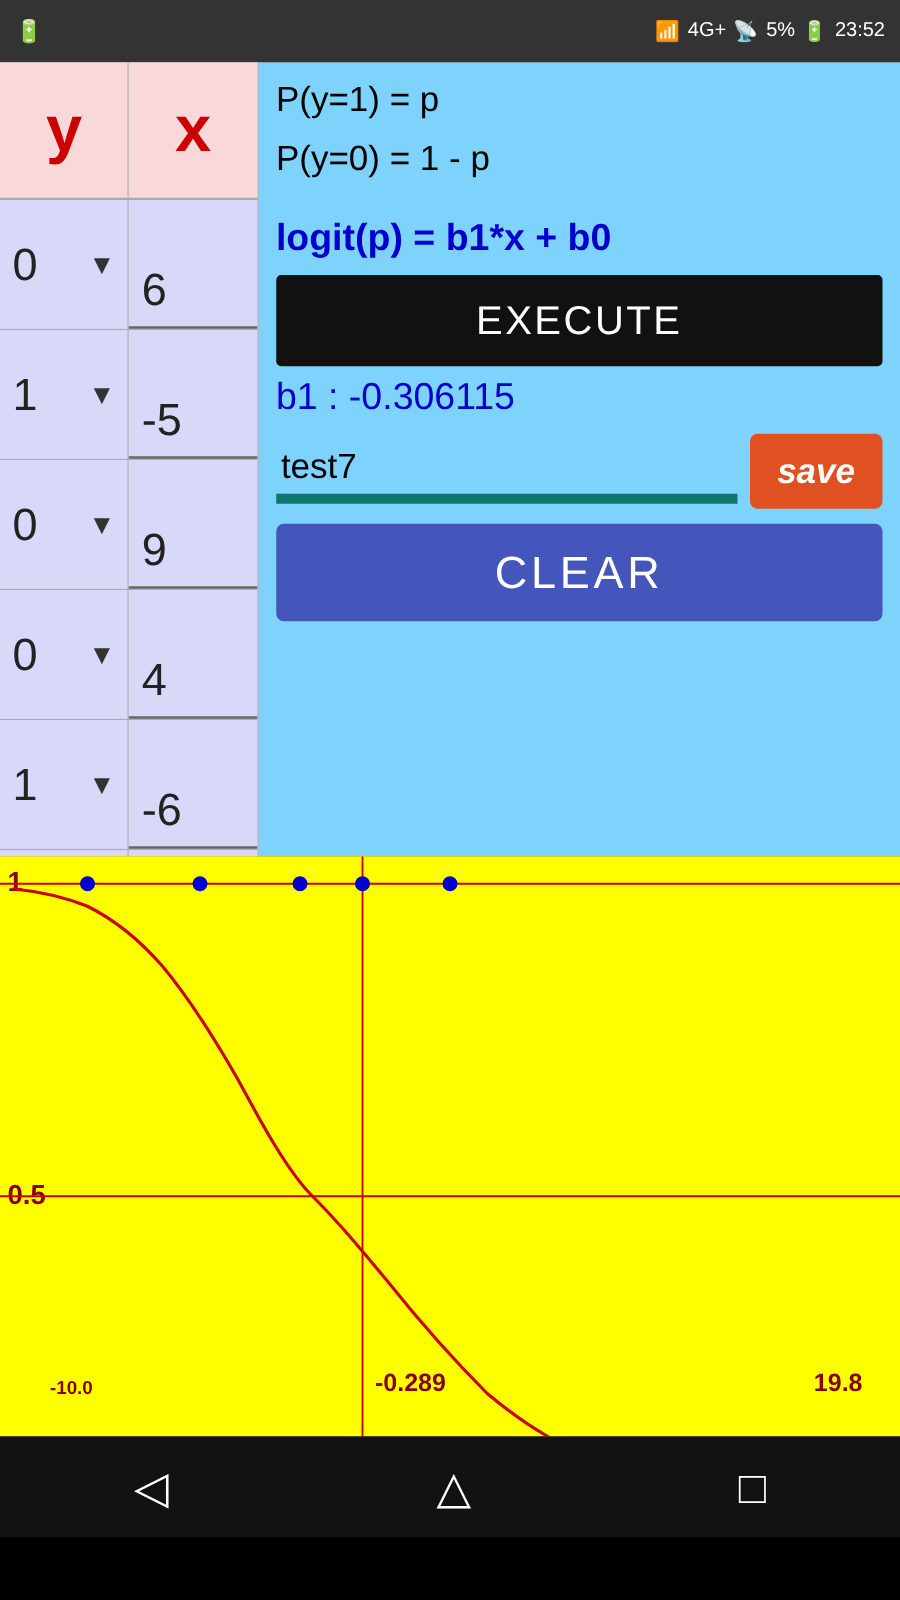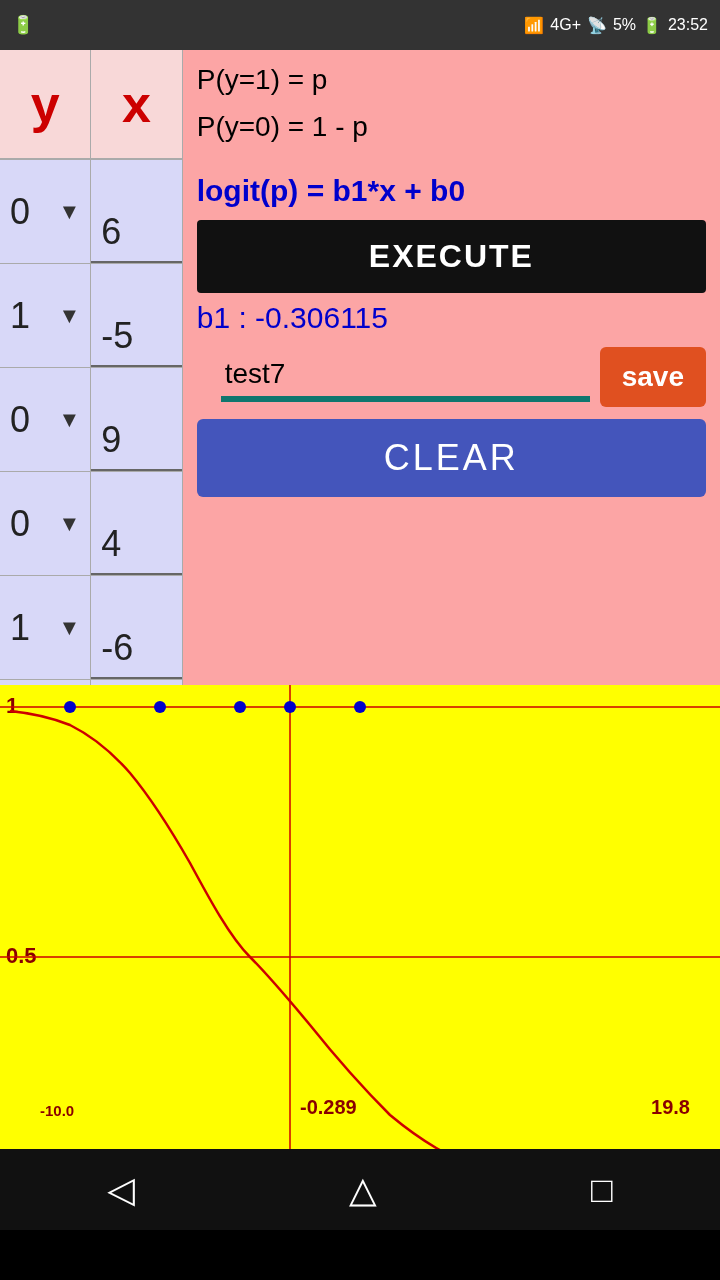--- a/index.html
+++ b/index.html
@@ -84,60 +84,60 @@
       padding: 0 10px 8px 10px;
       background: #d8d8f8;
       height: 100%;
       font-size: 36px; color: #222;
       border-bottom: 2px solid #666;
     }
 
     
     .right-panel {
       flex: 1;
-      background: #fca5a5;
+      background: #7dd3fc;
       padding: 10px 14px;
       display: flex; flex-direction: column;
       gap: 8px;
     }
     .formula-text {
       font-size: 28px; color: #000; line-height: 1.4;
     }
     .formula-blue {
       font-size: 30px; color: #0000cc; font-weight: bold; margin-top: 20px;
     }
     .execute-btn {
       background: #111; color: #fff;
       border: none; border-radius: 4px;
       padding: 18px 0;
-      font-size: 32px; font-weight: bold; letter-spacing: 2px;
+      font-size: 32px; font-weight: normal; letter-spacing: 2px;
       cursor: pointer; width: 100%;
       margin-top: 4px;
     }
     .result-line {
       font-size: 30px; color: #0000cc; font-weight: normal;
     }
     .save-row {
       display: flex; align-items: center; gap: 10px; margin-top: 4px;
     }
     .save-input {
       flex: 1;
       background: transparent;
-      border: none; border-bottom: 6px solid #0f766e;
+      border: none; border-bottom: 8px solid #0f766e;
       font-size: 28px; color: #000;
       padding: 6px 4px;
       outline: none;
-      margin-left: 24px;
     }
     .save-btn {
       background: #e05020; color: #fff;
       border: none; border-radius: 6px;
       padding: 14px 22px;
       font-size: 28px; font-weight: bold;
       cursor: pointer;
+      font-style: italic;
     }
     .clear-btn {
       background: #4455bb; color: #fff;
       border: none; border-radius: 6px;
       padding: 18px 0;
       font-size: 36px; font-weight: normal; letter-spacing: 3px;
       cursor: pointer; width: 100%;
       margin-top: 4px;
     }
 

